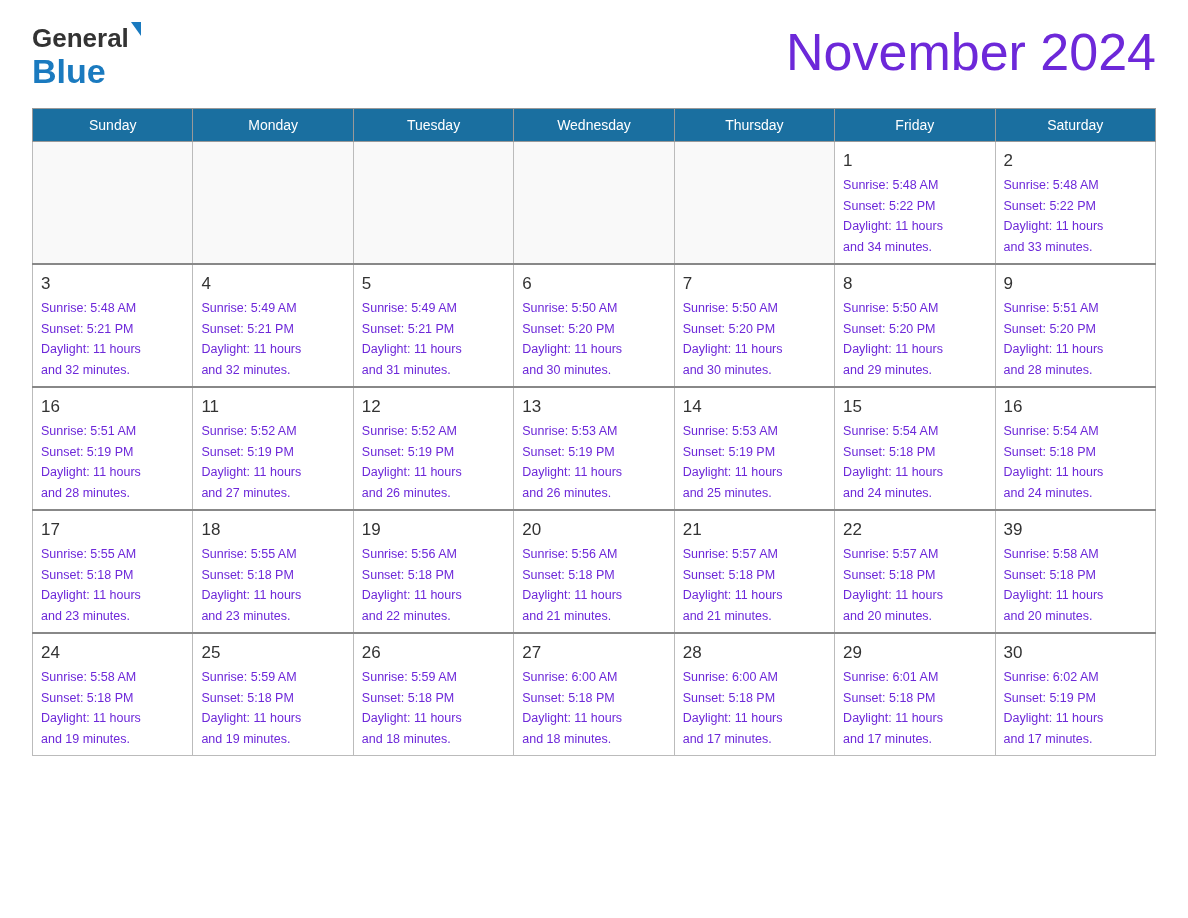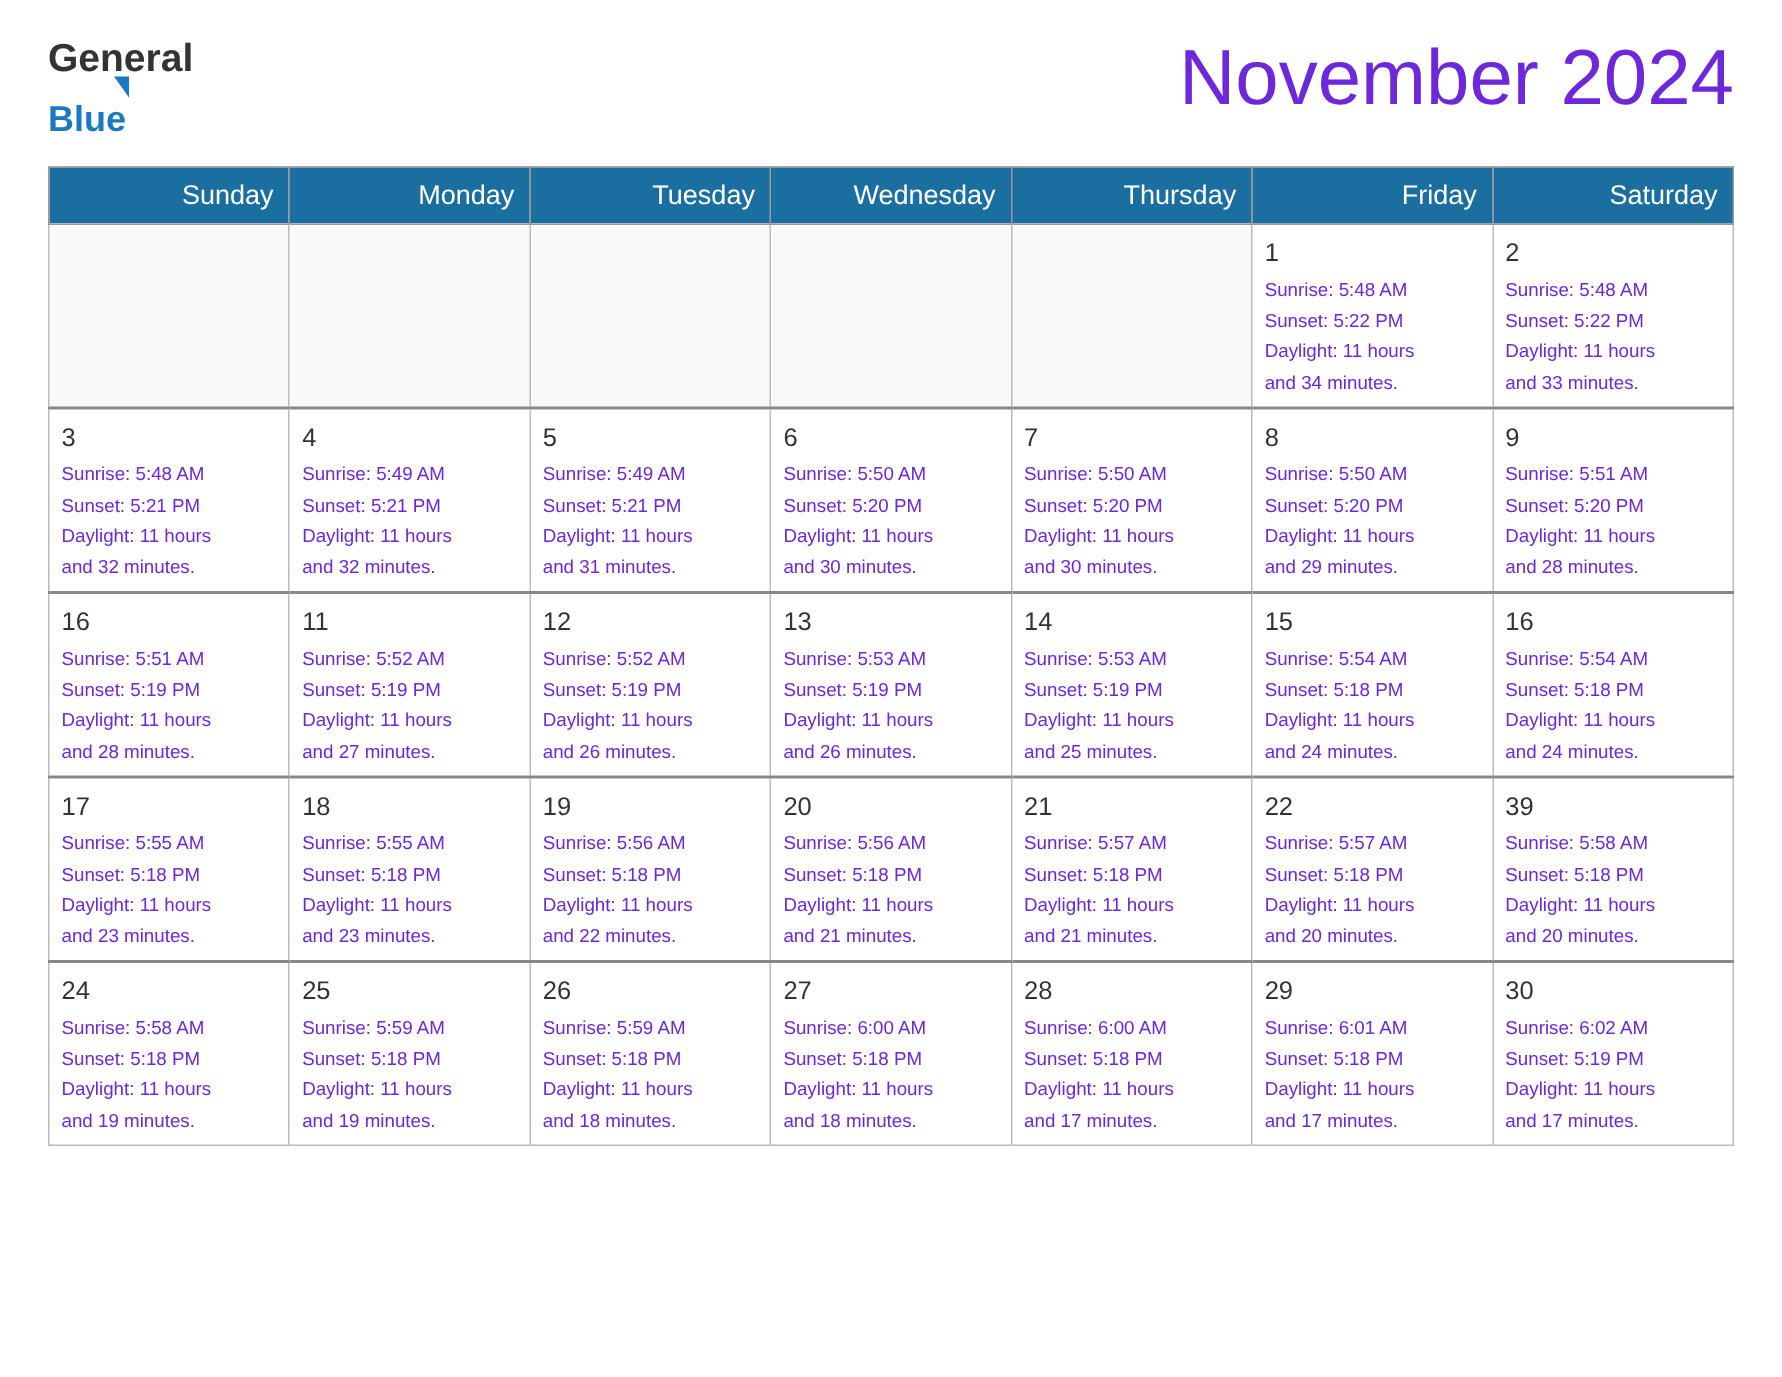--- a/index.html
+++ b/index.html
@@ -21,21 +21,21 @@
       flex-direction: column;
       align-items: flex-start;
     }
     .logo-text-general {
       font-size: 26px;
       font-weight: bold;
       color: #333;
       line-height: 1.1;
     }
     .logo-text-blue {
-      font-size: 24px;
+      font-size: 34px;
       font-weight: bold;
       color: #1a7abf;
       line-height: 1.1;
     }
     .logo-arrow {
       display: inline-block;
       width: 0;
       height: 0;
       border-left: 10px solid transparent;
       border-top: 14px solid #1a7abf;
@@ -59,24 +59,24 @@
       margin-top: 4px;
     }
     .calendar {
       width: 100%;
       border-collapse: collapse;
       border: 1px solid #999;
     }
     .calendar th {
       background-color: #1a6fa0;
       color: #fff;
-      font-size: 18px;
+      font-size: 14px;
       font-weight: normal;
       padding: 8px 10px;
-      text-align: right;
+      text-align: center;
       border: 1px solid #999;
     }
     .calendar td {
       vertical-align: top;
       padding: 6px 8px;
       border: 1px solid #bbb;
       width: 14.28%;
       min-height: 100px;
       font-size: 13px;
       color: #333;
@@ -99,21 +99,21 @@
     }
     .row-sep td {
       border-top: 2px solid #888;
     }
   </style>
 </head>
 <body>
 
 <div class="header">
   <div class="logo">
-    <div style="display:flex;align-items:center;flex-direction:column;">
+    <div style="display:flex;align-items:flex-start;">
       <span class="logo-text-general">General</span>
       <span class="logo-arrow"></span>
     </div>
     <div style="display:flex;align-items:center;">
       <span class="logo-text-blue">Blue</span>
     </div>
   </div>
   <div class="title-block">
     <div class="main-title">November 2024</div>
   </div>

